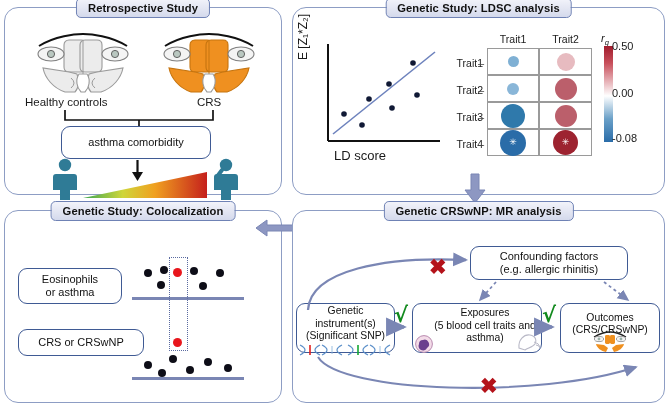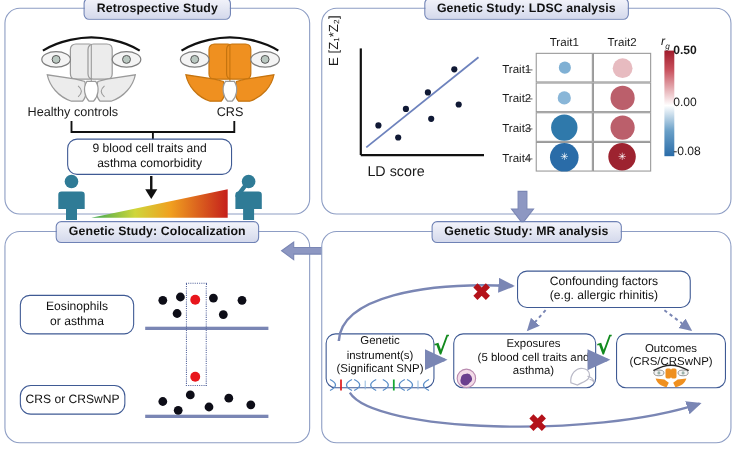--- a/index.html
+++ b/index.html
@@ -45,21 +45,21 @@
   .hm-rowlab{position:absolute;right:0;font-size:10.5px;white-space:nowrap;text-align:right;}
   .hm-collab{position:absolute;font-size:10.5px;white-space:nowrap;text-align:center;}
   #cbar{position:absolute;left:604px;top:46px;width:9px;height:96px;
      background:linear-gradient(180deg,#a11c2c 0%,#c8505c 18%,#ffffff 52%,#6aa0c8 76%,#2a6ca8 100%);}
   .cbtick{position:absolute;left:612px;font-size:11px;white-space:nowrap;}
   #rg{position:absolute;left:601px;top:32px;font-size:11px;font-style:italic;}
   #rg sub{font-size:7.5px;}
 
   
   #box-eos{left:18px;top:268px;width:104px;height:36px;}
-  #box-crs{left:18px;top:350px;width:96px;height:27px;border-radius:10px;}
+  #box-crs{left:18px;top:329px;width:126px;height:27px;}
   .coloc-line{position:absolute;height:3px;background:#7a86b4;}
   .snp{position:absolute;width:8px;height:8px;border-radius:50%;background:#0d0d17;}
   .snp.hit{background:#e8161c;width:9px;height:9px;}
   #coloc-hl{position:absolute;left:169px;top:257px;width:17px;height:92px;
      border:1.2px dotted #5a6aa0;background:rgba(255,255,255,0);}
 
   
   #box-conf{left:470px;top:246px;width:158px;height:34px;}
   #box-gi{left:296px;top:303px;width:99px;height:50px;font-size:10.4px;line-height:12.5px;}
   #box-exp{left:412px;top:303px;width:130px;height:50px;font-size:10.4px;line-height:12.5px;}
@@ -106,21 +106,20 @@
 
   <span id="lbl-healthy">Healthy controls</span>
   <span id="lbl-crs">CRS</span>
 
   <svg style="position:absolute;left:58px;top:100px;" width="152" height="20">
     <path d="M2 2 V12 H150 V2 M76 12 V19" stroke="#111" stroke-width="1.7" fill="none"></path>
   </svg>
 
   <div class="r-box" id="box-traits">
     <div>
-      <div>9 blood cell traits and</div>
       <div>asthma comorbidity</div>
     </div>
   </div>
 
   <svg style="position:absolute;left:126px;top:152px;" width="14" height="22">
     <path d="M6.5 0 V13" stroke="#111" stroke-width="2.2"></path>
     <path d="M1 12 L6.5 21 L12 12 Z" fill="#111"></path>
   </svg>
 
   <svg style="position:absolute;left:46px;top:150px;" width="28" height="42">
@@ -204,21 +203,21 @@
     </div>
   <div class="hm-cell" style="left:52px;top:81px;width:53px;height:27px;">
       <span class="dot" style="width:25px;height:25px;background:#9d2330;">
         <span class="ast">✳</span>
       </span>
     </div>
 </div>
 
 <span id="rg"><span>r</span><sub>g</sub></span>
 <div id="cbar"></div>
-<span class="cbtick" style="top:40px;font-weight:bold;">0.50</span>
+<span class="cbtick" style="top:40px;">0.50</span>
 <span class="cbtick" style="top:87px;">0.00</span>
 <span class="cbtick" style="top:132px;">-0.08</span>
 
 <svg style="position:absolute;left:464px;top:174px;" width="22" height="30">
   <path d="M7 0 h8 v16 h6 L11 29 L1 16 h6 Z" fill="#8d97c2" stroke="#7a86b4" stroke-width="1"></path>
 </svg>
 
 <div class="panel" id="panel-coloc">
   <div class="panel-title">Genetic Study: Colocalization</div>
 </div>
@@ -251,21 +250,21 @@
 <span class="snp" style="left:158px;top:369px;"></span>
 <span class="snp" style="left:186px;top:366px;"></span>
 <span class="snp" style="left:204px;top:358px;"></span>
 <span class="snp" style="left:224px;top:364px;"></span>
 
 <svg style="position:absolute;left:256px;top:216px;" width="44" height="26">
   <path d="M0 12 L11 4 v5 h31 v6 h-31 v5 Z" fill="#8d97c2" stroke="#7a86b4" stroke-width="1"></path>
 </svg>
 
 <div class="panel" id="panel-mr">
-  <div class="panel-title">Genetic Study: MR analysis</div>
+  <div class="panel-title">Genetic CRSwNP: MR analysis</div>
 </div>
 
 <div class="r-box" id="box-conf">
   <div>
     <div>Confounding factors</div>
     <div>(e.g. allergic rhinitis)</div>
   </div>
 </div>
 
 <div class="r-box" id="box-gi">

